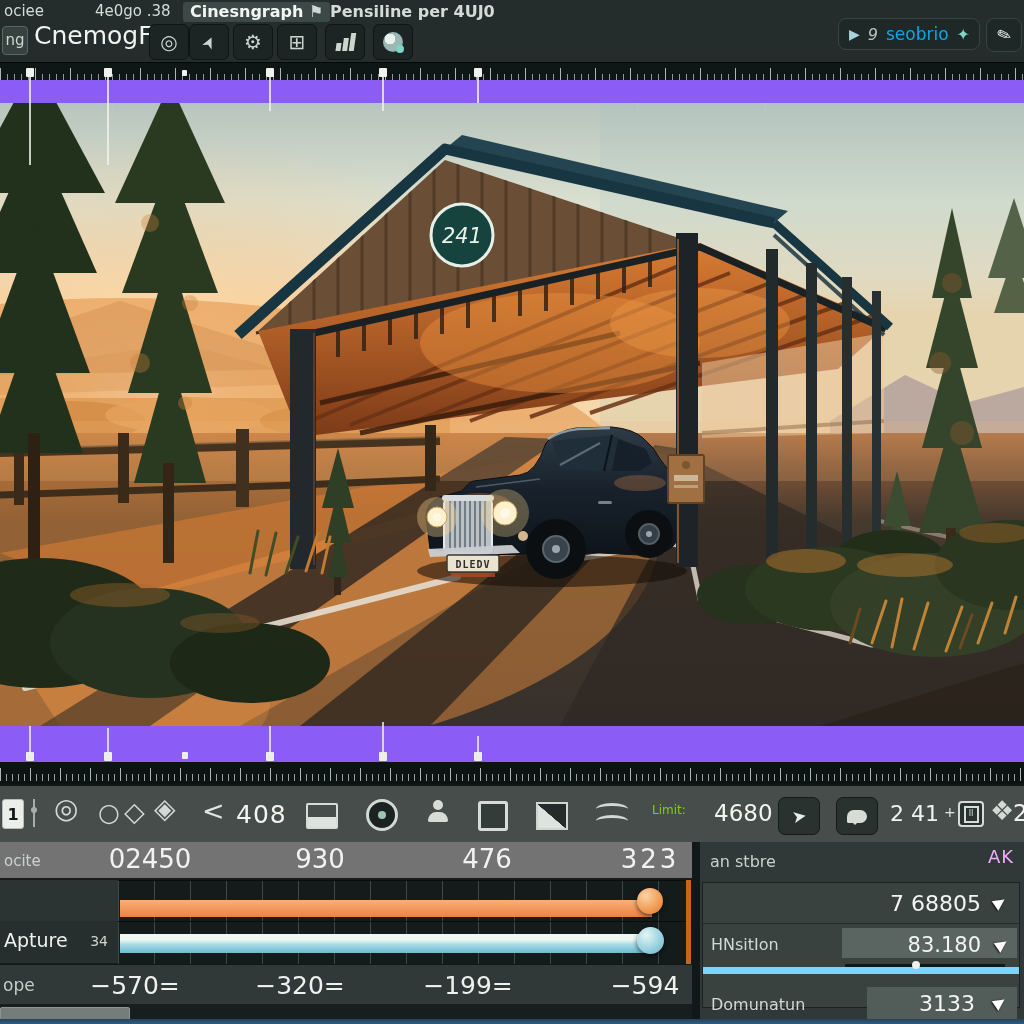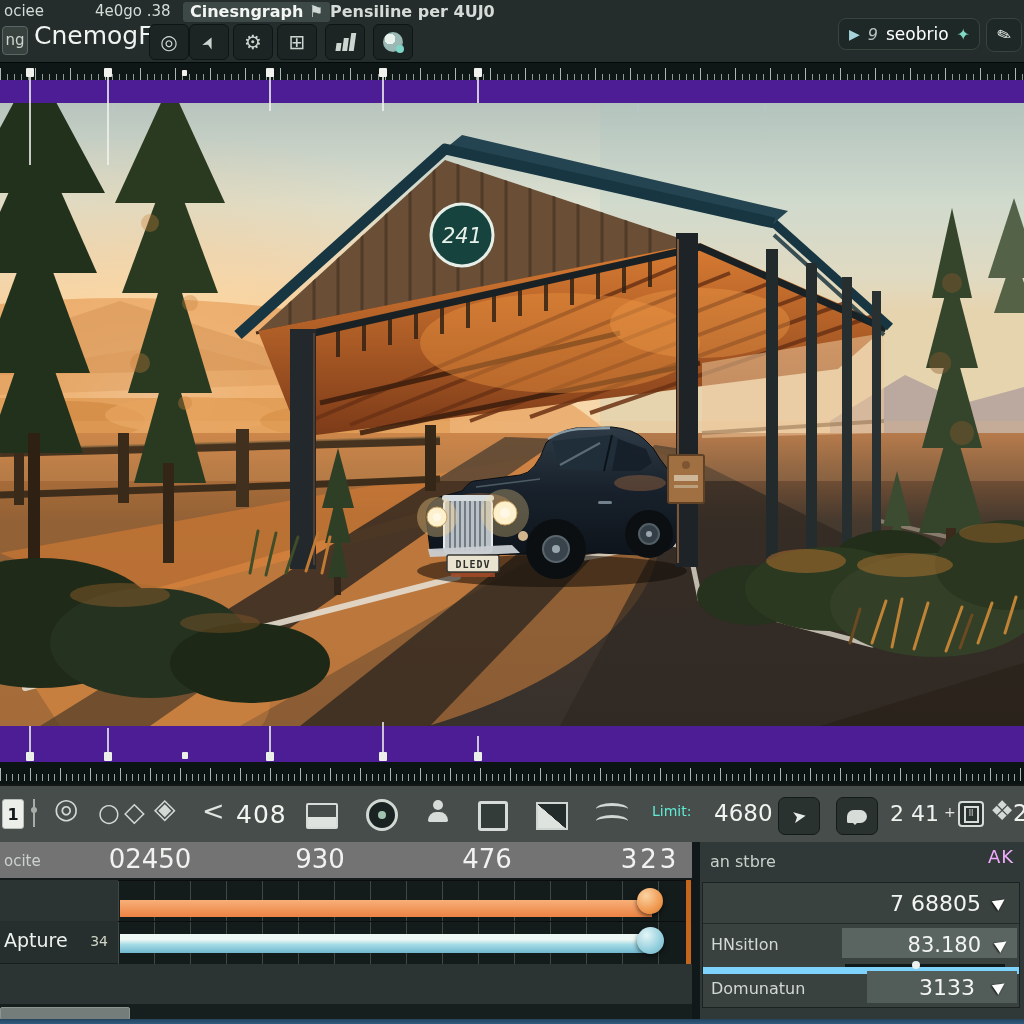--- a/index.html
+++ b/index.html
@@ -18,33 +18,33 @@
       border-radius:6px;display:flex;align-items:center;justify-content:center;font-size:20px;color:#ccd5d0}
   .bars{display:flex;align-items:flex-end;gap:2px;height:18px}
   .bars i{display:block;width:5px;background:#ccd5d0;transform:skewX(-8deg)}
   .globe{width:20px;height:20px;border-radius:50%;position:relative;
          background:radial-gradient(circle at 35% 35%,#e9f1ed 0 28%,#9ab8b4 29% 62%,#5c7c7a 100%)}
   .globe i{position:absolute;right:-1px;bottom:-1px;width:8px;height:8px;border-radius:50%;background:#7fd4c8}
   #search-pill{position:absolute;right:44px;top:18px;width:142px;height:32px;background:#1e2827;
                border:1px solid #39443f;border-radius:8px;display:flex;align-items:center;gap:8px;padding:0 10px;box-sizing:border-box}
   #search-pill .play{color:#a7d4da;font-size:14px}
   #search-pill .sq{color:#b8c2bd;font-size:16px;font-style:italic}
-  #search-pill .txt{color:#ffffff;font-size:17px}
+  #search-pill .txt{color:#0ea5e9;font-size:17px}
   #search-pill .spark{color:#7fd8c6;font-size:16px;margin-left:auto}
   #brush-btn{position:absolute;right:2px;top:18px;width:34px;height:32px;background:#1e2827;
              border:1px solid #39443f;border-radius:8px;display:flex;align-items:center;justify-content:center}
   #brush-btn span{color:#e6ebe7;font-size:17px;transform:rotate(-20deg)}
   
   #ruler-top{position:absolute;top:62px;left:0;width:1024px;height:18px;background:#0e1616;border-top:1px solid #02070a}
   .ticks-minor{position:absolute;bottom:1px;left:0;right:0;height:6px;
         background:repeating-linear-gradient(to right,#8e9995 0 1px,transparent 1px 7px)}
   .ticks-major{position:absolute;bottom:1px;left:0;right:0;height:12px;
         background:repeating-linear-gradient(to right,#aeb8b3 0 1px,transparent 1px 35px)}
   
-  #canvas{position:absolute;top:80px;left:0;width:1024px;height:704px;background:#4c1d95}
+  #canvas{position:absolute;top:80px;left:0;width:1024px;height:704px;background:#8b5cf6}
   #scene{position:absolute;top:23px;left:0;width:1024px;height:623px}
   .mk{position:absolute;top:-12px;width:8px;height:9px;background:#f1f2ee;border-radius:1px}
   .mk i{position:absolute;left:3px;top:9px;width:2px;background:#f1f2eecc;display:block}
   .mkdot{position:absolute;top:-10px;width:5px;height:6px;background:#f1f2ee;border-radius:1px}
   .bmk{position:absolute;top:672px;width:8px;height:9px;background:#eceeea;border-radius:1px}
   .bmk i{position:absolute;left:3px;bottom:9px;width:2px;background:#eceeeacc;display:block}
   #ruler-bottom{position:absolute;bottom:0;left:0;width:1024px;height:22px;background:#0c1313}
   .bt-minor{position:absolute;bottom:3px;left:0;right:0;height:7px;
         background:repeating-linear-gradient(to right,#97a19d 0 1px,transparent 1px 6px)}
   .bt-major{position:absolute;bottom:3px;left:0;right:0;height:13px;
@@ -536,21 +536,21 @@
   <div class="tb person" style="left:428px;top:14px">
       <div class="hd"></div>
       <div class="bd"></div>
     </div>
   <div class="tb sq1" style="left:478px;top:15px"></div>
   <div class="tb split" style="left:536px;top:16px"></div>
   <div class="tb" style="left:596px;top:17px">
       <div class="curve"></div>
       <div class="curve"></div>
     </div>
-  <span class="tb" style="left:652px;top:17px;font-size:14px;color:#5eead4">Limit:</span>
+  <span class="tb" style="left:652px;top:17px;font-size:12px;color:#84cc16">Limit:</span>
   <span class="tb" style="left:714px;top:14px;font-size:23px;color:#f2f4f0">4680</span>
   <div class="tb btn-dark" style="left:778px;top:11px">
     <span style="font-size:17px;color:#e9ede9;transform:rotate(-10deg)">➤</span>
   </div>
   <div class="tb btn-dark" style="left:836px;top:11px">
       <div class="bubble"></div>
     </div>
   <span class="tb" style="left:890px;top:15px;font-size:22px;color:#f0f2ee">2 41</span>
   <span class="tb" style="left:944px;top:18px;font-size:14px;color:#e2e6e2">+</span>
   <div class="tb boxed" style="left:958px;top:15px">
@@ -578,40 +578,47 @@
     <div class="lblcell" style="top:79px;height:43px">
       <span class="l">Apture</span>
       <span class="v">34</span>
     </div>
     <div class="track" style="top:79px;height:43px">
       <div class="bar-blue"></div>
       <div class="hdl-blue"></div>
     </div>
     <div id="orange-edge"></div>
 
+    <div id="pl-foot">
+      <span style="position:absolute;left:3px;top:10px;font-size:17px;color:#c5ccc7">ope</span>
+      <span class="fn" style="left:135px">−570=</span>
+      <span class="fn" style="left:300px">−320=</span>
+      <span class="fn" style="left:468px">−199=</span>
+      <span class="fn" style="left:645px">−594</span>
+    </div>
     <div id="pl-scroll">
       <div id="pl-thumb"></div>
     </div>
   </div>
 
   <div id="pright">
     <span style="position:absolute;left:10px;top:10px;font-size:16px;color:#c9d0cb">an stbre</span>
     <span style="position:absolute;right:10px;top:4px;font-size:18px;letter-spacing:1px;color:#f0abfc">AK</span>
     <div id="pr-box">
       <div class="prrow" style="top:0;height:40px;border-bottom:1px solid #232b2a">
         <span class="prval" style="right:38px;top:8px;font-size:22px">7 68805</span>
         <span class="ptr" style="right:12px;top:10px">▲</span>
       </div>
       <div class="prrow" style="top:40px;height:44px;border-bottom:7px solid #7dd3fc">
         <div class="fill" style="right:2px;top:5px;width:175px;height:30px"></div>
         <span class="prlbl" style="top:12px">HNsitIon</span>
         <span class="prval" style="right:38px;top:10px">83.180</span>
         <span class="ptr" style="right:10px;top:12px">▲</span>
       </div>
-      <div class="prrow" style="top:84px;height:30px">
+      <div class="prrow" style="top:100px;height:30px">
         <div class="fill" style="right:2px;top:4px;width:150px;height:32px;background:#525c58"></div>
         <span class="prlbl" style="top:12px">Domunatun</span>
         <span class="prval" style="right:44px;top:8px;font-size:22px">3133</span>
         <span class="ptr" style="right:12px;top:10px">▲</span>
       </div>
       <div id="mini-slider">
           <i></i>
         </div>
     </div>
   </div>

